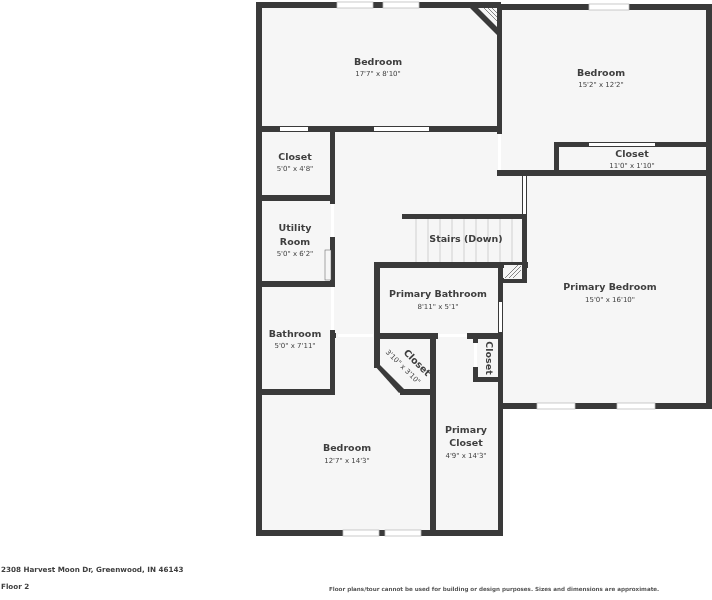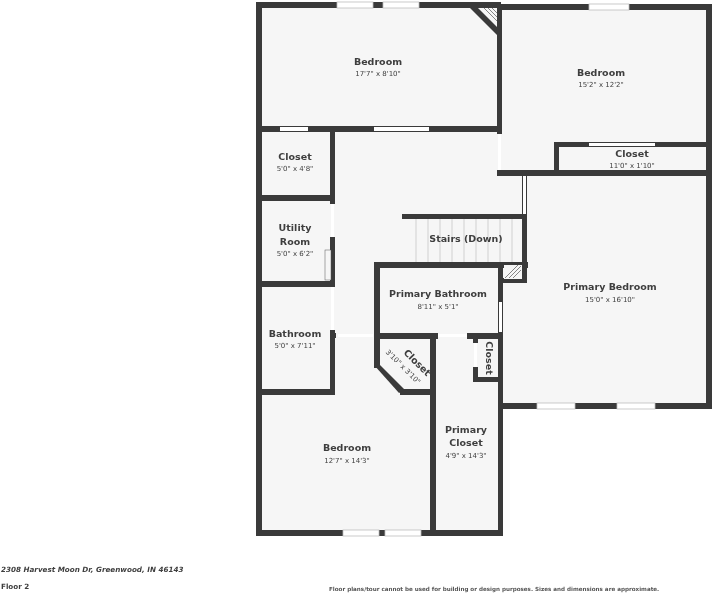--- a/index.html
+++ b/index.html
@@ -7,21 +7,21 @@
            font-family: "DejaVu Sans", "Liberation Sans", sans-serif; }
     #plan { position: absolute; left: 0; top: 0; width: 712px; height: 560px; }
     .floor { fill: #f6f6f6; }
     .wall { fill: #3a3a3a; }
     .opening { fill: #ffffff; }
     .win { fill: #ffffff; stroke: #bdbdbd; stroke-width: 0.8; }
     .room-name { font-family: "DejaVu Sans", sans-serif; font-size: 9.5px; fill: #3e3e3e; text-anchor: middle; font-weight: 600; }
     .room-dim { font-family: "DejaVu Sans", sans-serif; font-size: 7px; fill: #3e3e3e; text-anchor: middle; }
     .stair-line { stroke: #c8c8c8; stroke-width: 0.8; }
     .hatch { stroke: #555; stroke-width: 0.7; }
-    .footer-address { position: absolute; left: 1px; top: 565px; font-size: 7.2px; color: #3e3e3e; font-weight: 600; font-style: italic; }
+    .footer-address { position: absolute; left: 1px; top: 565px; font-size: 7.2px; color: #3e3e3e; font-weight: 600; }
     .footer-floor { position: absolute; left: 1px; top: 582px; font-size: 7.2px; color: #3e3e3e; font-weight: 600; }
     .footer-disclaimer { position: absolute; left: 329px; top: 586px; font-size: 5.6px; color: #555; font-weight: 600; white-space: nowrap; }
   </style>
 </head>
 <body>
 
 <svg id="plan" viewBox="0 0 712 560" xmlns="http://www.w3.org/2000/svg">
 
   <g>
     <rect class="floor" x="258" y="3" width="243" height="530"></rect>

